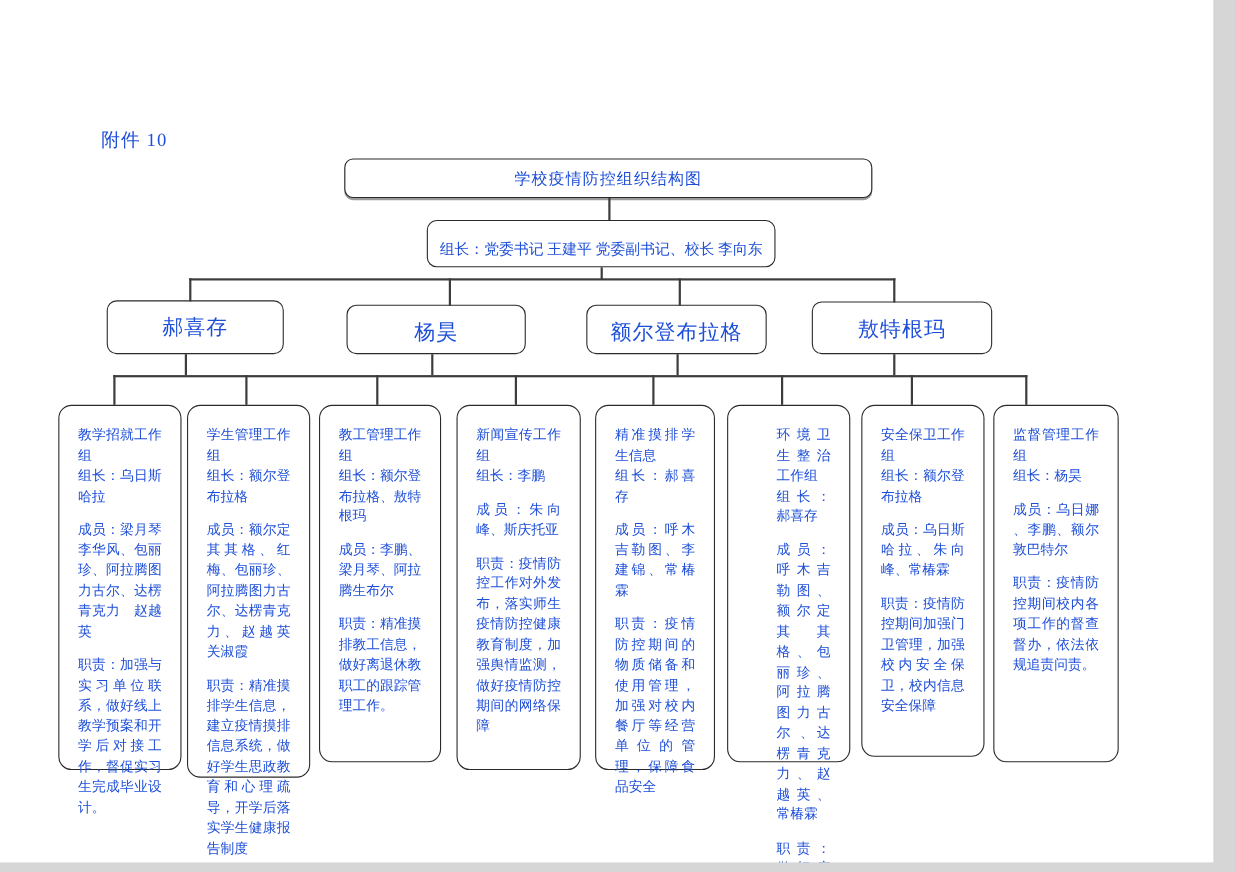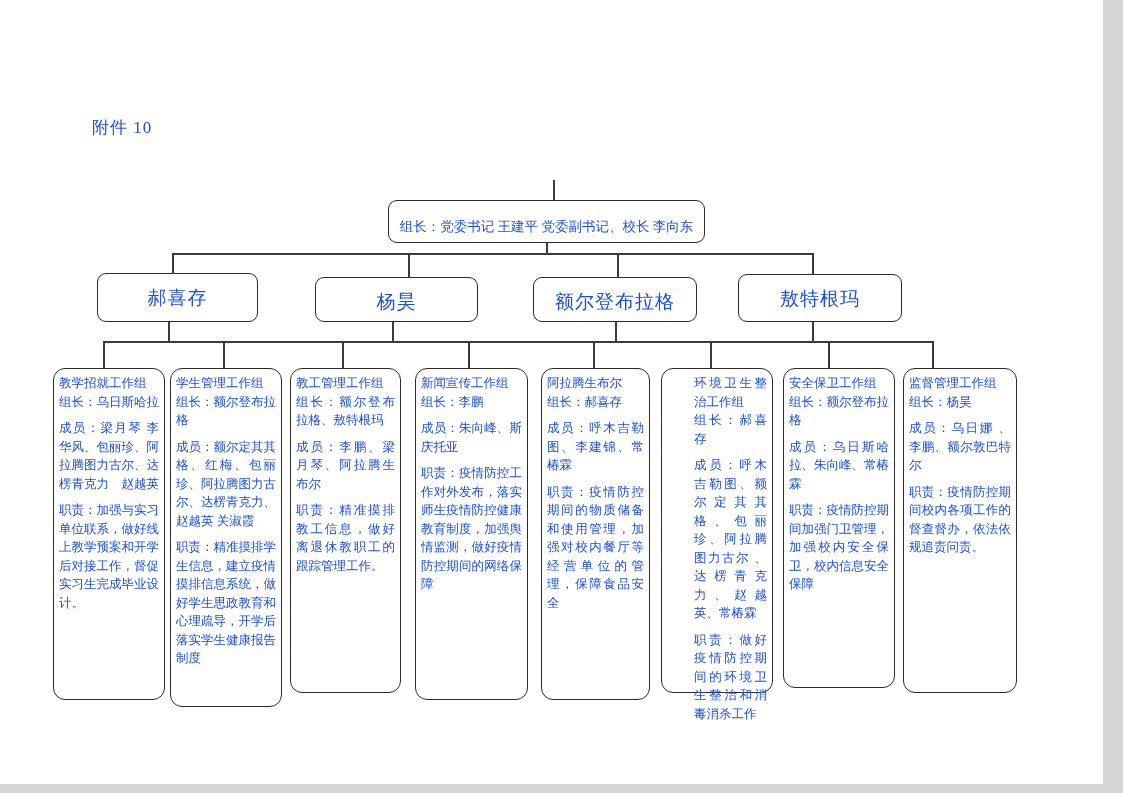--- a/index.html
+++ b/index.html
@@ -26,32 +26,35 @@
     border-radius:9px;
   }
   .l2{
     text-align:center;padding-top:11px;font-size:19px;letter-spacing:1px;
     border-radius:9px;
   }
   .gbox{
     top:368px;padding:5px 5px;font-size:12.5px;line-height:18.5px;
     text-align:justify;text-justify:inter-ideograph;border-radius:12px;
   }
-  .gp{margin:0;}
+  .gp{margin:12px;}
   .gp + .gp{margin-top:8px;}
   .hline{position:absolute;height:1.5px;background:#3c3c3c;}
   .vline{position:absolute;width:1.5px;background:#3c3c3c;}
 </style>
 </head>
 <body>
 
 <div id="stage">
 
   <div class="attach">附件 10</div>
 
+  <div class="node titlebox">
+    <span>学校疫情防控组织结构图</span>
+  </div>
 
   <div class="node leaderbox">
     <span>组长：党委书记 王建平  党委副书记、校长  李向东</span>
   </div>
 
   <div class="node l2" style="left:97px;top:273px;width:161px;height:49px;">
     <span>郝喜存</span>
   </div>
   <div class="node l2" style="left:315px;top:277px;width:163px;height:45px;">
     <span>杨昊</span>
@@ -121,21 +124,21 @@
     <div class="gp">
       <div>新闻宣传工作组</div>
       <div>组长：李鹏</div>
     </div>
     <div class="gp">成员：朱向峰、斯庆托亚</div>
     <div class="gp">职责：疫情防控工作对外发布，落实师生疫情防控健康教育制度，加强舆情监测，做好疫情防控期间的网络保障</div>
   </div>
 
   <div class="node gbox" style="left:541px;width:109px;height:332px;">
     <div class="gp">
-      <div>阿拉腾生布尔</div>
+      <div>精准摸排学生信息</div>
       <div>组长：郝喜存</div>
     </div>
     <div class="gp">成员：呼木吉勒图、李建锦、常椿霖</div>
     <div class="gp">职责：疫情防控期间的物质储备和使用管理，加强对校内餐厅等经营单位的管理，保障食品安全</div>
   </div>
 
   <div class="node gbox" style="left:661px;width:112px;height:325px;padding-left:32px;">
     <div class="gp">
       <div>环境卫生整治工作组</div>
       <div>组长：郝喜存</div>

